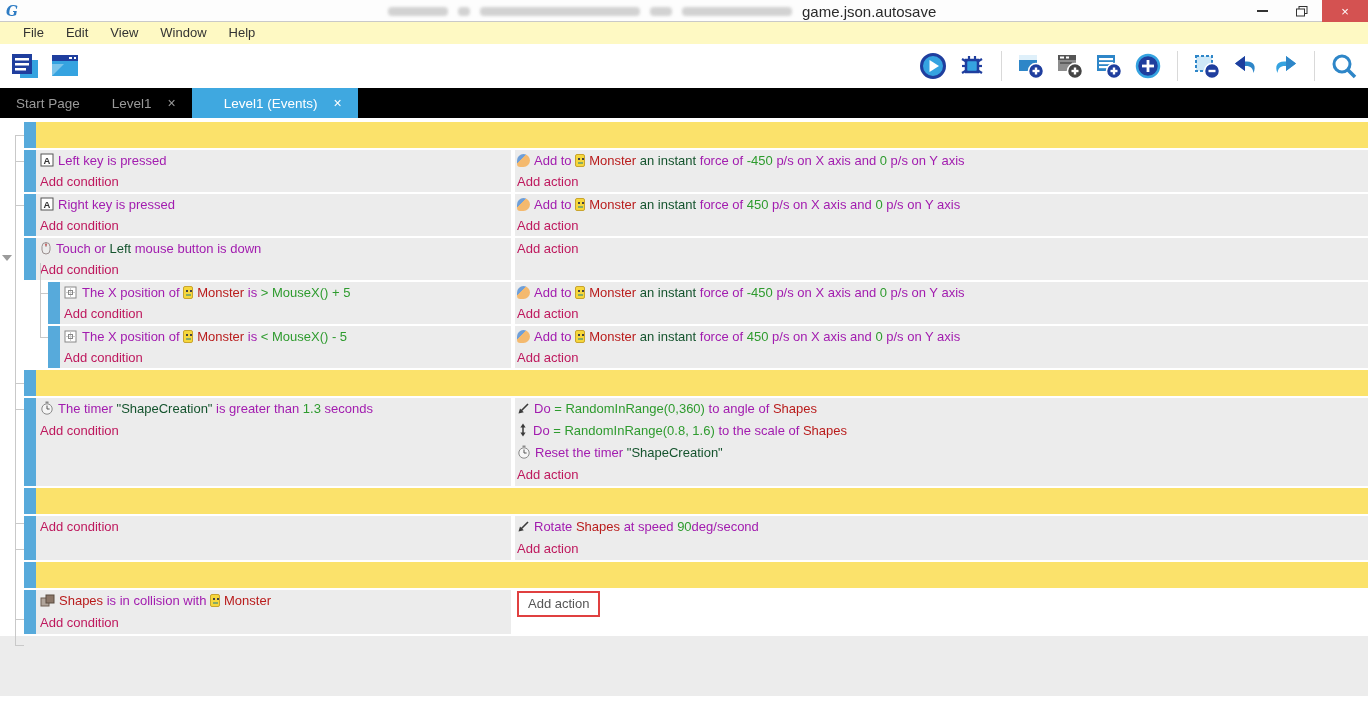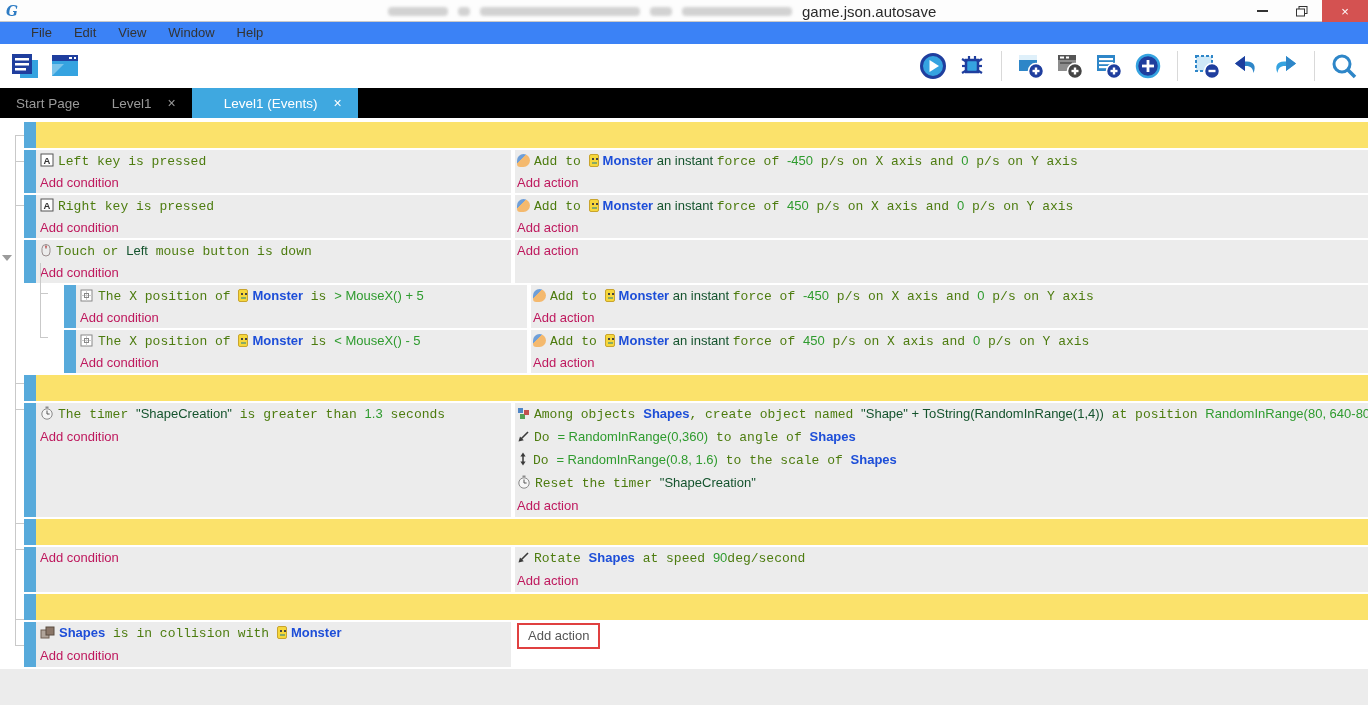--- a/index.html
+++ b/index.html
@@ -14,49 +14,49 @@
   .logo { margin-left:6px; font-family:"DejaVu Serif", serif; font-style:italic; font-weight:bold;
     font-size:14px; color:#2e7cc4; line-height:20px; }
   .title-center { position:absolute; left:388px; top:0; height:22px; display:flex; align-items:center; gap:10px; }
   .blurseg { height:9px; background:#d2d2d2; border-radius:4px; filter:blur(1.5px); }
   .title-text { font-size:15px; color:#2a2a2a; }
   .wincontrols { position:absolute; right:0; top:0; height:22px; display:flex; align-items:stretch; }
   .winbtn { width:40px; display:flex; align-items:center; justify-content:center; }
   .minbar { width:11px; height:2px; background:#333; }
   .closebtn { width:46px; background:#d45251; color:#fff; font-size:13px; display:flex; align-items:center; justify-content:center; }
   
-  .menubar { height:22px; display:flex; align-items:center; padding-left:20px; background:#3b82f6; }
+  .menubar { height:22px; display:flex; align-items:center; padding-left:12px; background:#fef9c3; }
   .menu-item { font-size:13px; color:#333; padding:0 11px; line-height:22px; }
   
   .toolbar { height:44px; display:flex; align-items:center; background:#fff; }
   .tb-left { display:flex; align-items:center; gap:12px; padding-left:10px; }
   .tb-right { margin-left:auto; display:flex; align-items:center; gap:11px; padding-right:10px; }
   .tb-icon { width:28px; height:28px; display:flex; align-items:center; justify-content:center; }
   .tb-sep { width:1px; height:30px; background:#d9d9d9; margin:0 4px; }
   
   .tabbar { height:30px; display:flex; align-items:stretch; background:#000000; }
   .tab { display:flex; align-items:center; gap:16px; padding:0 16px; font-size:13.5px; color:#9a9a9a; }
   .tab .x { font-size:14px; color:#9a9a9a; }
   .tab.active { background:#3fa8e0; color:#fff;padding-left:32px; }
   .tab.active .x { color:#fff; }
   
   .sheet { position:relative; height:587px; background:#fff; padding-top:4px; overflow:hidden; }
   .row { display:flex; margin-left:24px; margin-bottom:2px; }
-  .row.sub { margin-left:64px; }
+  .row.sub { margin-left:48px; }
   .bar { width:12px; background:#57aadb; flex:none; }
   .grp { flex:1; background:#fbe26b; height:26px; line-height:26px; padding-left:9px; font-size:13.5px; color:#3c3c3c; }
   .cond { width:475px; background:#ececec; padding-left:4px; flex:none; }
   .row.sub .cond { width:451px; }
   .gapcol { width:4px; background:#fff; flex:none; }
   .act { flex:1; background:#ececec; padding-left:2px; }
   .act.white { background:#fff; }
   .ln { line-height:21px; font-size:13px; white-space:nowrap; }
   .lh22 .ln { line-height:22px; }
-  .seg-t { color:#4d7c0f;font-family:Liberation Mono, monospace; } .seg-dim { color:#14532d; }
-  .seg-obj { color:#1d4ed8; font-weight:bold; }
+  .seg-t { color:#a21caf; } .seg-dim { color:#14532d; }
+  .seg-obj { color:#b91c1c; font-weight:normal; }
   .seg-num { color:#2e9b2e; }
   .seg-ph { color:#be185d; }
   .seg-hl { display:inline-block; border:2px solid #e04040; padding:0 9px; color:#555; background:#fff; line-height:22px; margin-top:1px; }
   .icn { display:inline-block; vertical-align:-2px; margin-right:4px; }
   
   .mi { position:relative; display:inline-block; width:10px; height:13px; background:#f6d73c;
         border:1px solid #c9a42d; border-radius:2px; vertical-align:-2px; margin-right:4px; }
   .mi::before { content:""; position:absolute; top:3px; left:2px; width:2px; height:2px; background:#444; box-shadow:4px 0 0 #444; }
   .mi::after { content:""; position:absolute; bottom:2px; left:2px; width:5px; height:2px; background:#8a6; }
   
@@ -330,21 +330,20 @@
           <div class="ln"><svg class="icn" width="14" height="14">
               <rect x="5.5" y="0.5" width="3" height="1.8" fill="#8a8a8a"></rect>
               <circle cx="7" cy="8" r="5.2" fill="#f5f5f5" stroke="#8a8a8a"></circle>
               <line x1="7" y1="8" x2="7" y2="4.5" stroke="#555"></line>
               <line x1="7" y1="8" x2="9.6" y2="8" stroke="#555"></line>
             </svg><span class="seg-t">The timer </span><span class="seg-dim">"ShapeCreation"</span><span class="seg-t"> is greater than </span><span class="seg-num">1.3</span><span class="seg-t"> seconds</span></div>
           <div class="ln"><span class="seg-ph">Add condition</span></div>
         </div>
         <div class="gapcol"></div>
         <div class="act">
-          <div class="ln"><span class="ci"></span><span class="seg-t">Among objects </span><span class="seg-obj">Shapes</span><span class="seg-t">, create object named </span><span class="seg-dim">"Shape" + ToString(RandomInRange(1,4))</span><span class="seg-t"> at position </span><span class="seg-num">RandomInRange(80, 640-80);-100</span></div>
           <div class="ln"><svg class="icn" width="13" height="13">
               <line x1="11" y1="2" x2="4" y2="9" stroke="#3a3a3a" stroke-width="1.6"></line>
               <path d="M1.5 11.5 L3 6.4 L6.8 10.2 Z" fill="#3a3a3a"></path>
             </svg><span class="seg-t">Do </span><span class="seg-num">= RandomInRange(0,360)</span><span class="seg-t"> to angle of </span><span class="seg-obj">Shapes</span></div>
           <div class="ln"><svg class="icn" width="12" height="14">
               <line x1="6" y1="3" x2="6" y2="11" stroke="#3a3a3a" stroke-width="1.5"></line>
               <path d="M6 0.5 L3.4 4.4 L8.6 4.4 Z" fill="#3a3a3a"></path>
               <path d="M6 13.5 L3.4 9.6 L8.6 9.6 Z" fill="#3a3a3a"></path>
             </svg><span class="seg-t">Do </span><span class="seg-num">= RandomInRange(0.8, 1.6)</span><span class="seg-t"> to the scale of </span><span class="seg-obj">Shapes</span></div>
           <div class="ln"><svg class="icn" width="14" height="14">

